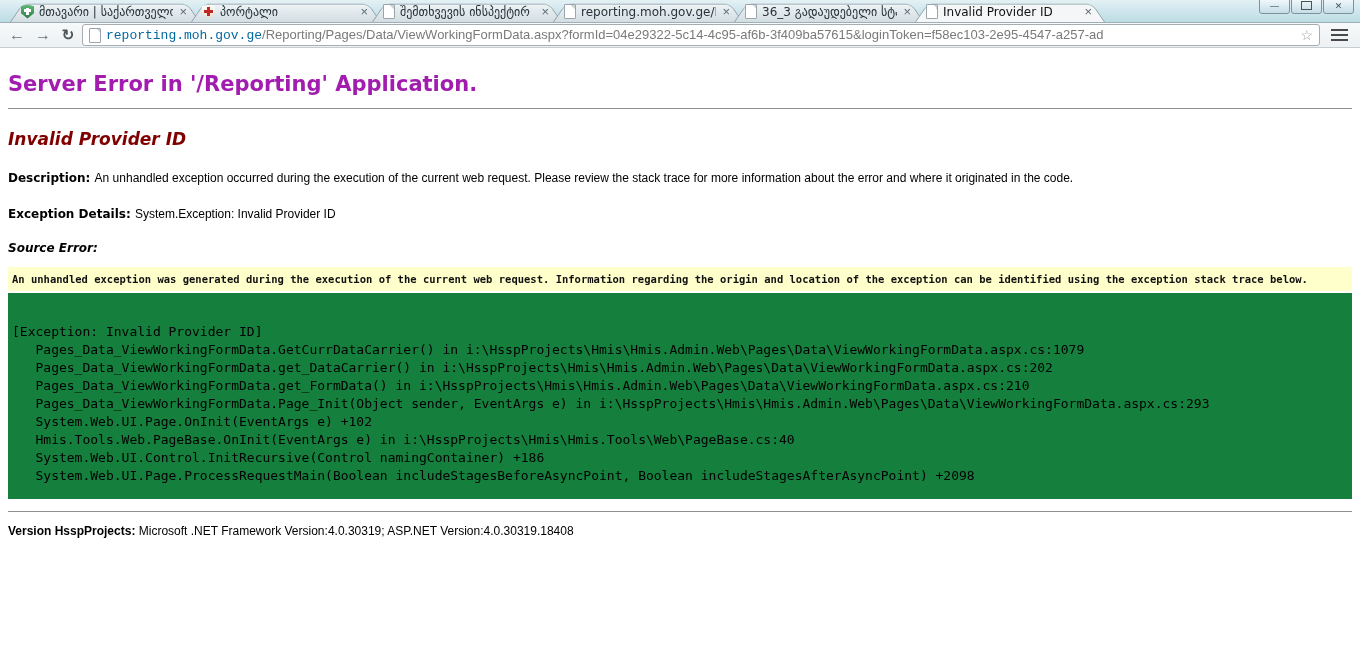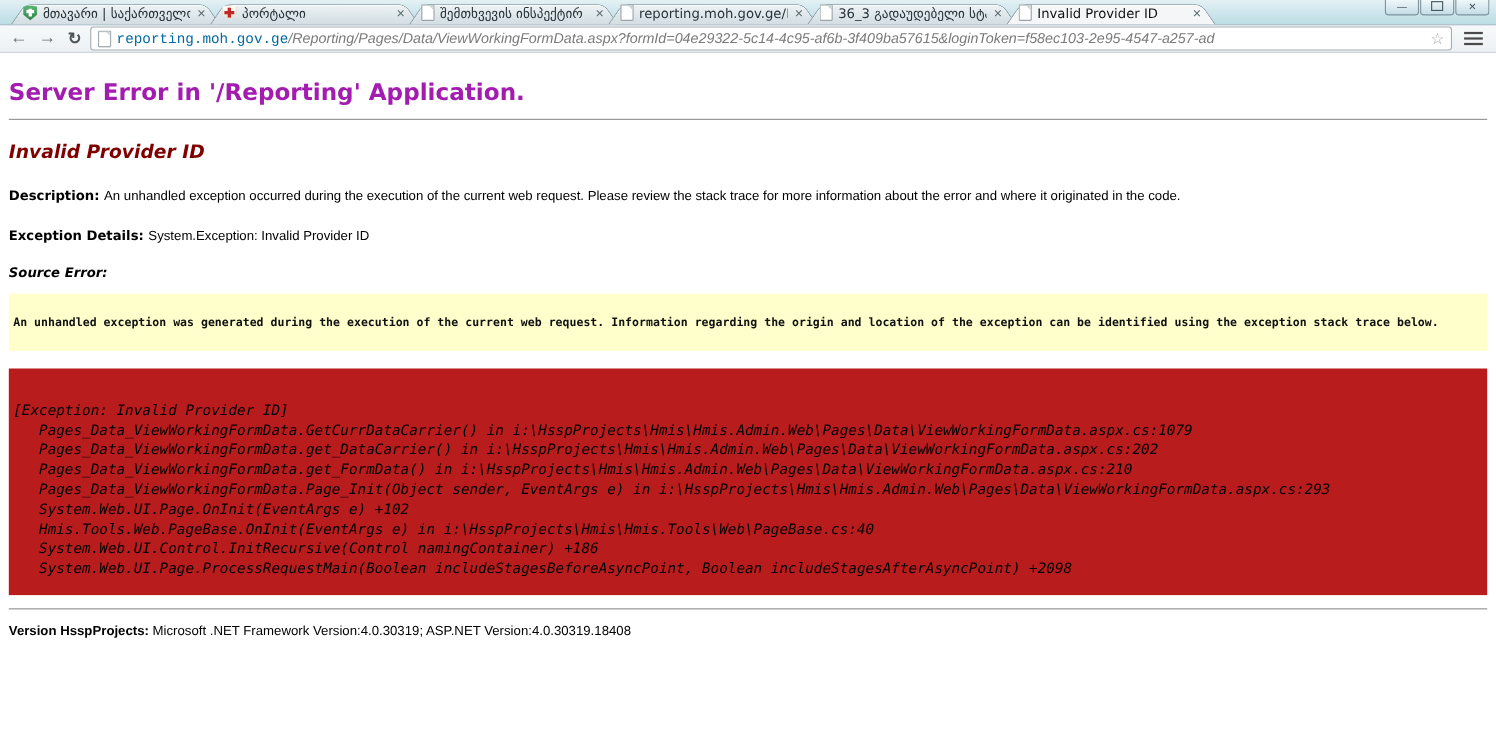--- a/index.html
+++ b/index.html
@@ -48,38 +48,38 @@
 
   
   .toolbar{height:26px;background:linear-gradient(180deg,#f7f9fa,#edf1f3);border-top:1px solid #9db0b8;
       border-bottom:1px solid #c6cdd1;display:flex;align-items:center;padding:0 6px;box-sizing:border-box;gap:4px;}
   .nav-btn{font-size:16px;color:#6a757b;width:22px;text-align:center;line-height:1;}
   .reload-btn{font-size:15px;color:#4c555a;width:20px;text-align:center;font-weight:bold;}
   .omnibox{flex:1;height:20px;background:#fff;border:1px solid #a6adb1;border-radius:3px;display:flex;
       align-items:center;gap:5px;padding:0 6px;overflow:hidden;min-width:0;}
   .url{flex:1;min-width:0;white-space:nowrap;overflow:hidden;font-size:13px;}
   .url .domain{color:#0369a1;font-family:Liberation Mono, monospace;}
-  .url .path{color:#7a7a7a;font-style:italic;}
+  .url .path{color:#7a7a7a;}
   .star-btn{flex:0 0 auto;font-size:14px;color:#9aa0a4;line-height:1;}
   .menu-btn{width:24px;padding:2px 3px;}
   .menu-btn .bar{display:block;width:17px;height:2.5px;background:#4a4a4a;margin:2.5px auto;}
 
   
   .content{padding:0 8px;color:#000;}
   .err-title{margin:24px 0 10px;font-family:"DejaVu Sans","Liberation Sans",sans-serif;
       font-weight:bold;font-size:21px;color:#a21caf;}
   .rule{border:0;border-top:1px solid #8f8f8f;margin:12px 0;}
   .err-sub{margin:20px 0 14px;font-family:"DejaVu Sans","Liberation Sans",sans-serif;
       font-weight:bold;font-style:italic;font-size:17px;color:#800000;}
   .meta{margin:22px 0 0;font-size:12px;}
   .meta b{font-family:"DejaVu Sans","Liberation Sans",sans-serif;font-size:12px;}
   .label-only{margin-top:20px;font-style:italic;}
-  .src-box{margin-top:12px;background:#ffffcc;padding:20px 4px;font-family:"DejaVu Sans Mono","Liberation Mono",monospace;
+  .src-box{margin-top:12px;background:#ffffcc;padding:6px 4px;font-family:"DejaVu Sans Mono","Liberation Mono",monospace;
       font-size:10.5px;font-weight:bold;color:#111;white-space:pre;overflow:hidden;}
-  .stack-box{margin-top:16px;background:#b91c1c;padding:30px 4px 14px;overflow:hidden;font-style:italic;}
+  .stack-box{margin-top:2px;background:#15803d;padding:30px 4px 14px;overflow:hidden;}
   .stack-line{font-family:"DejaVu Sans Mono","Liberation Mono",monospace;font-size:13px;line-height:18px;
       white-space:pre;color:#000;}
   .version{margin:8px 0 0;font-size:12px;}
 </style>
 </head>
 <body>
 
 <div class="screen">
 
   <div class="titlebar">

